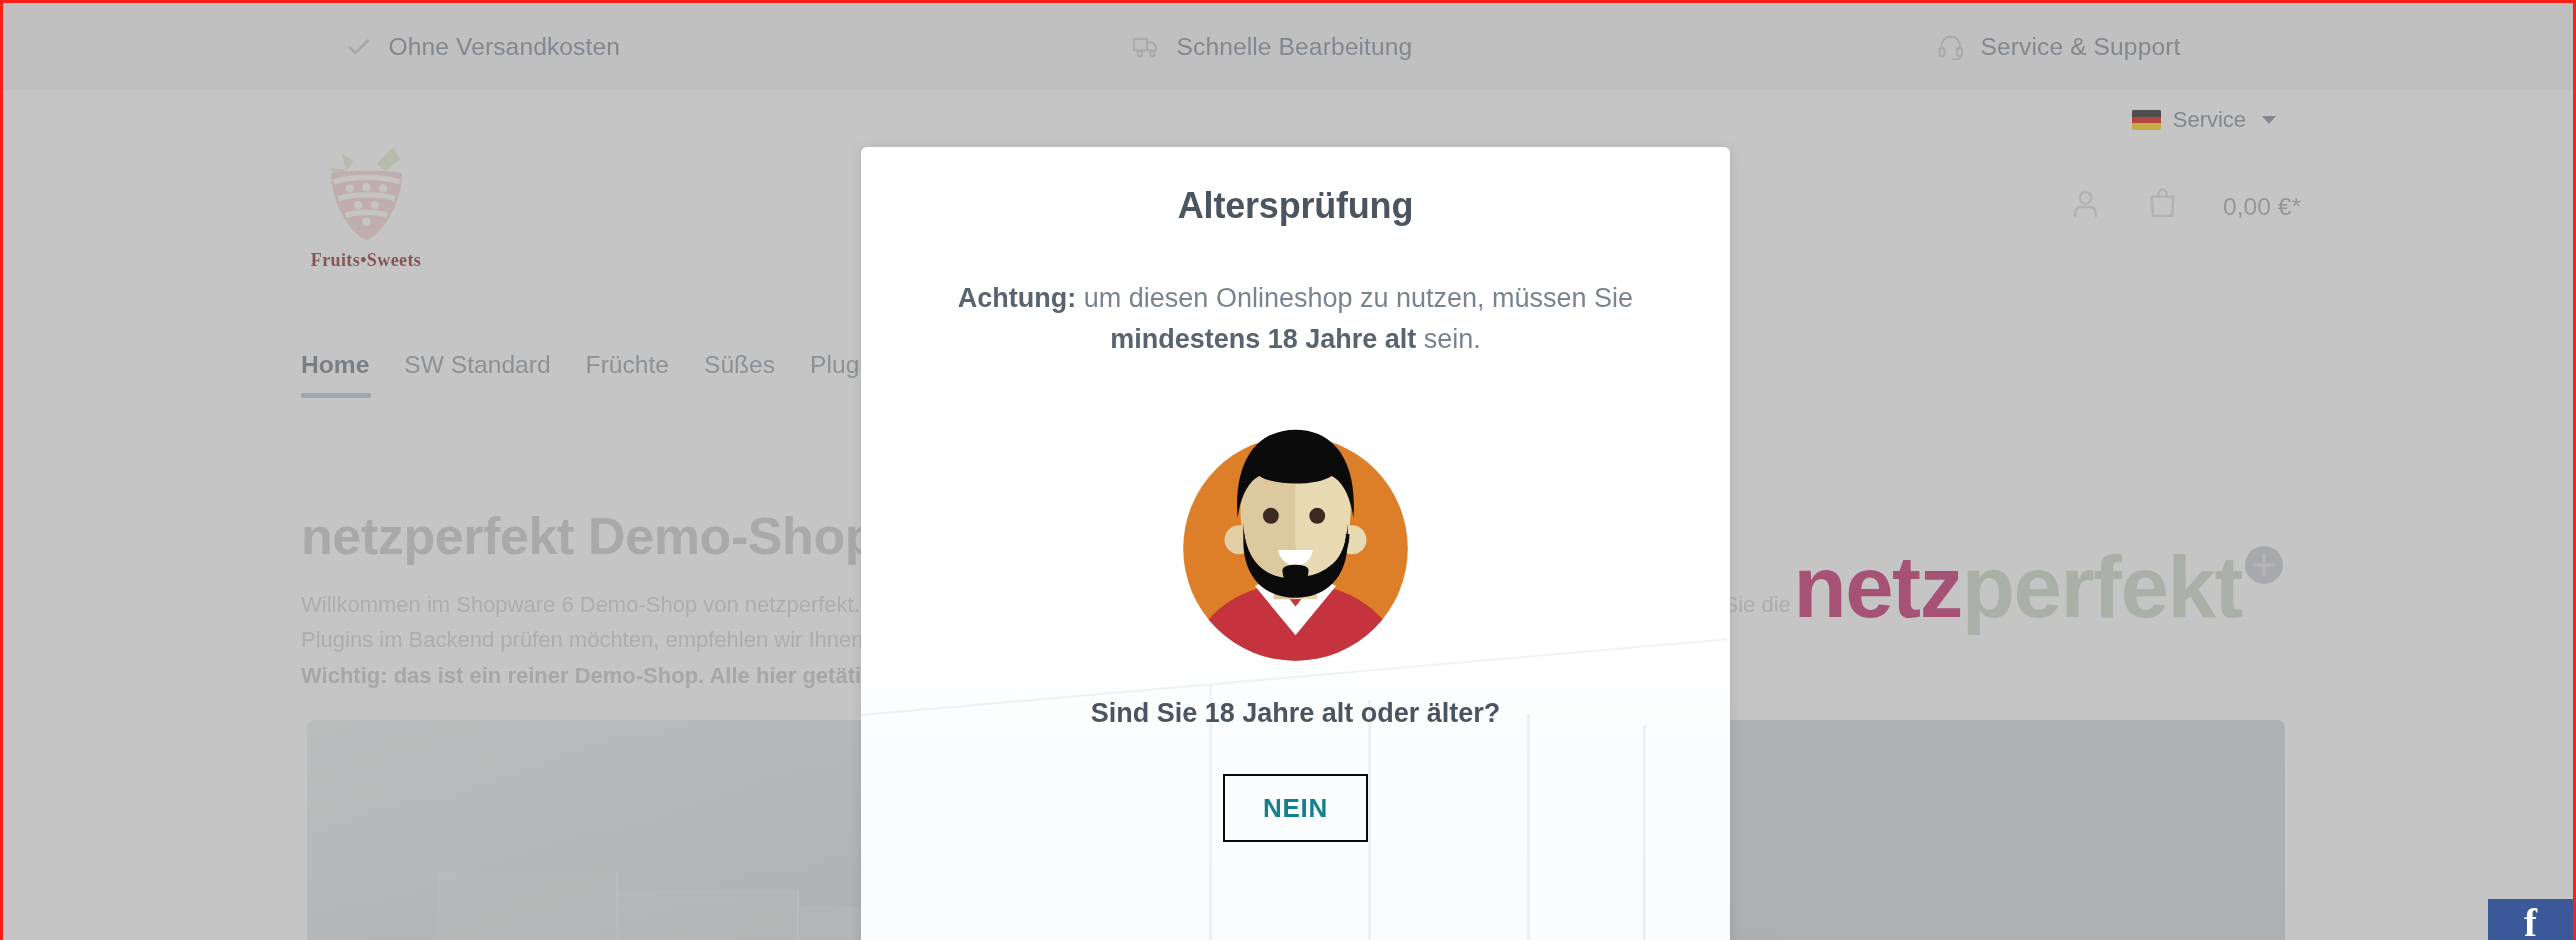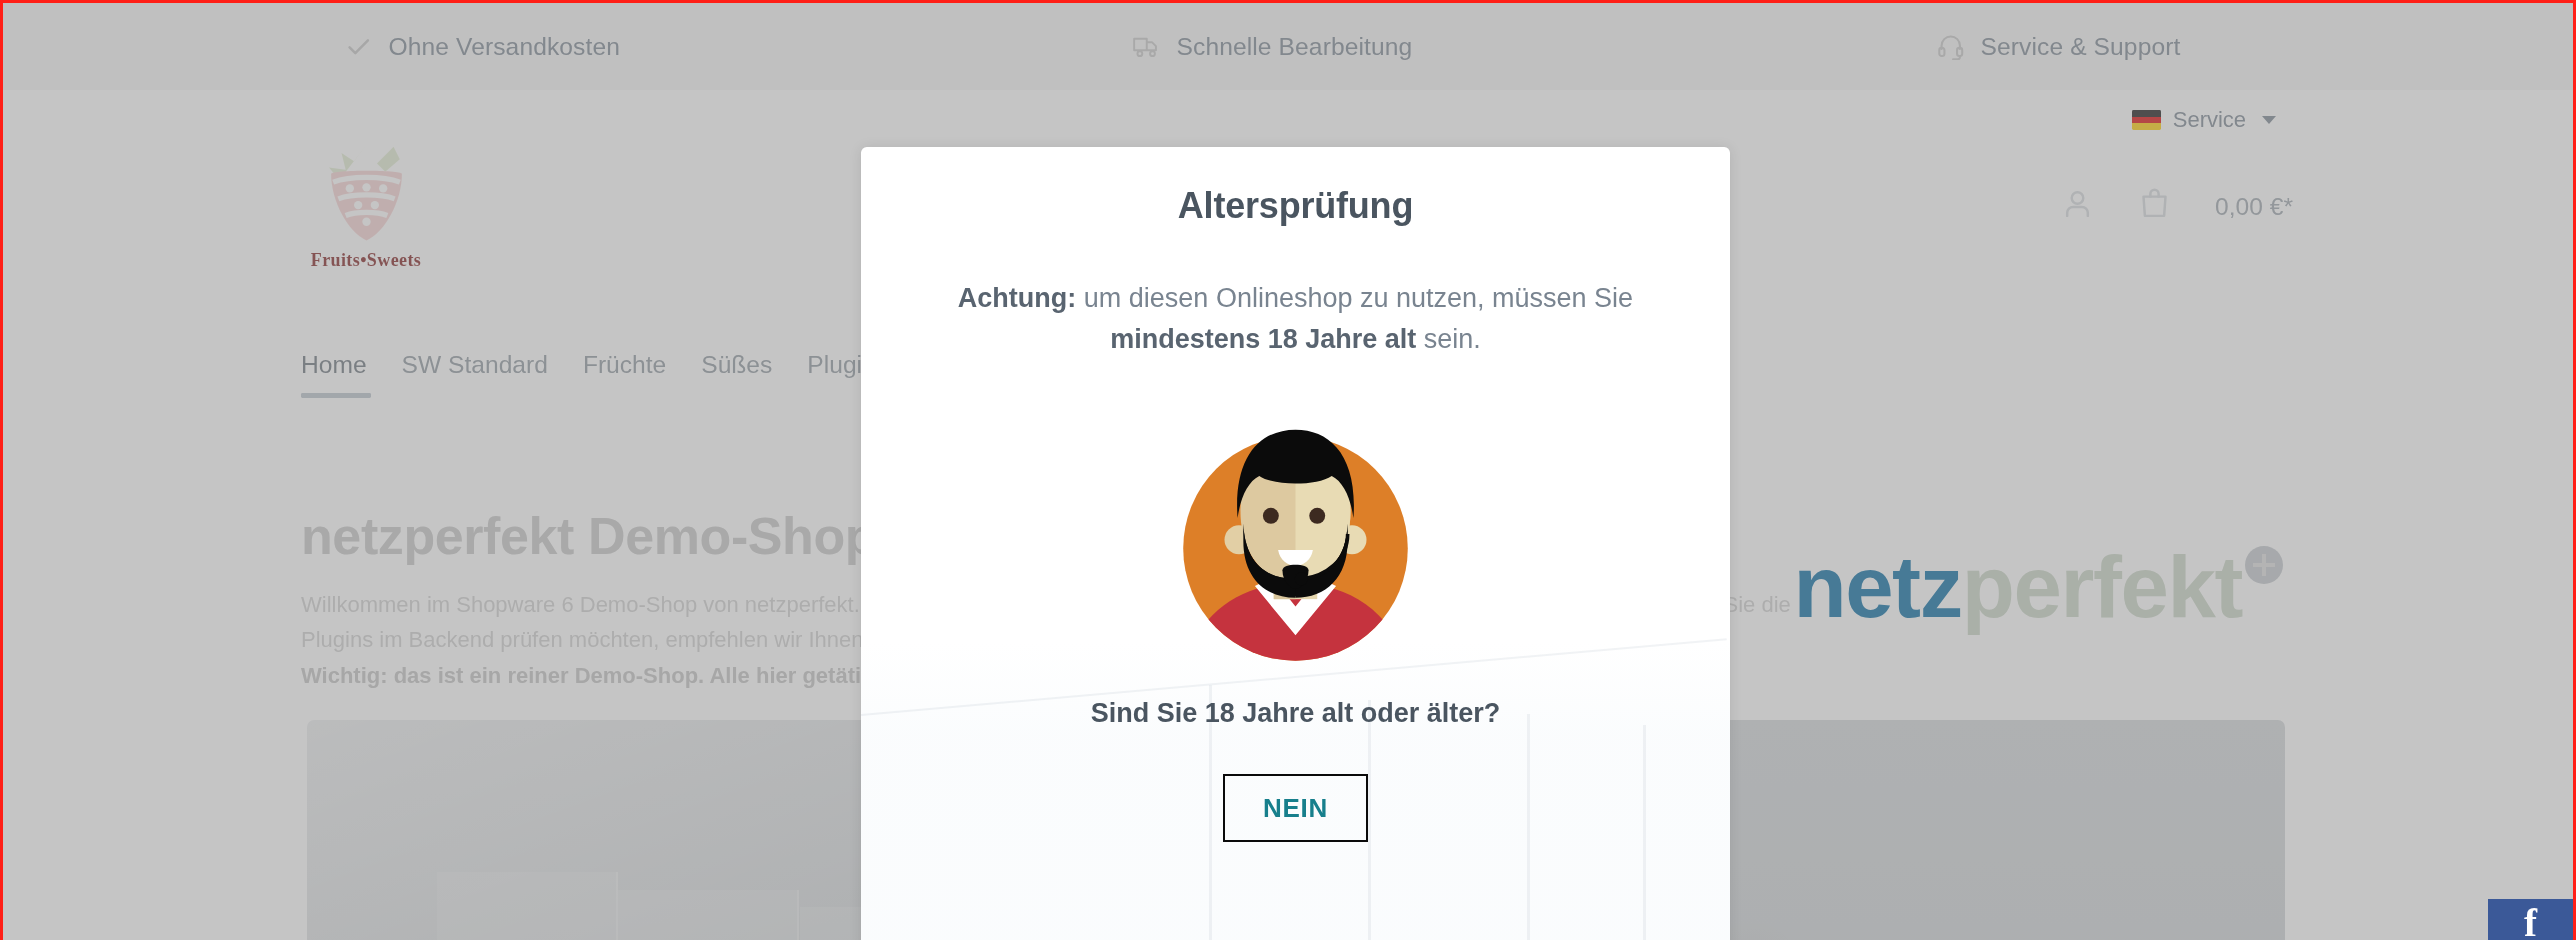--- a/index.html
+++ b/index.html
@@ -76,35 +76,35 @@
   #searchbar {
     position: absolute; left: 916px; top: 45px;
     width: 616px; height: 72px;
     border: 1.4px solid #e3e6e8; border-radius: 4.3px;
     background: #fff;
     display: flex; align-items: center; padding: 0 24.6px;
   }
   #search-placeholder { color: #d4d8dc; font-size: 23px; }
   #search-icon-wrap { margin-left: auto; }
   #account-cart {
-    position: absolute; right: 280px; top: 57px;
+    position: absolute; right: 272px; top: 57px;
     display: flex; align-items: center; gap: 44px;
     color: #9aa3ab; font-size: 24.6px;
   }
 
   
   #nav {
     position: absolute; left: 298px; top: 348px;
     display: flex; align-items: flex-end; gap: 0;
   }
   .nav-item {
     font-size: 24.6px; color: #8d969e;
     padding: 0 35px 19px 0; position: relative;
   }
-  .nav-item:first-child { color: #69727b; font-weight: 400; }
+  .nav-item:first-child { color: #69727b; font-weight: 700; }
   .nav-item.active::after {
     content: ""; position: absolute; left: 0; bottom: 0;
     width: 70px; height: 5px; background: #b9c2cb; border-radius: 1.4px;
   }
 
   
   #hero {
     position: absolute; left: 298px; top: 507px; width: 1521px;
   }
   #hero-title {
@@ -116,21 +116,21 @@
     color: #cfcfcf; max-width: 1507px;
   }
   #hero-copy .strong { font-weight: 700; color: #c2c2c2; }
 
   
   #np-watermark {
     position: absolute; right: 290px; top: 540px;
     font-size: 87px; font-weight: 700; letter-spacing: -1.4px;
     line-height: 1; display: flex; align-items: flex-start;
   }
-  #np-netz   { color: #0369a1; }
+  #np-netz   { color: #be185d; }
   #np-perfekt{ color: #c8d4c4; }
   #np-plus {
     width: 38px; height: 38px; border-radius: 50%;
     background: #c2c7cc; margin-top: 2.9px; margin-left: 2.9px;
     position: relative;
   }
   #np-plus::before, #np-plus::after {
     content:""; position:absolute; background:#dcdcdc;
   }
   #np-plus::before { left: 16.7px; top: 8px; width: 4.3px; height: 22px; }

